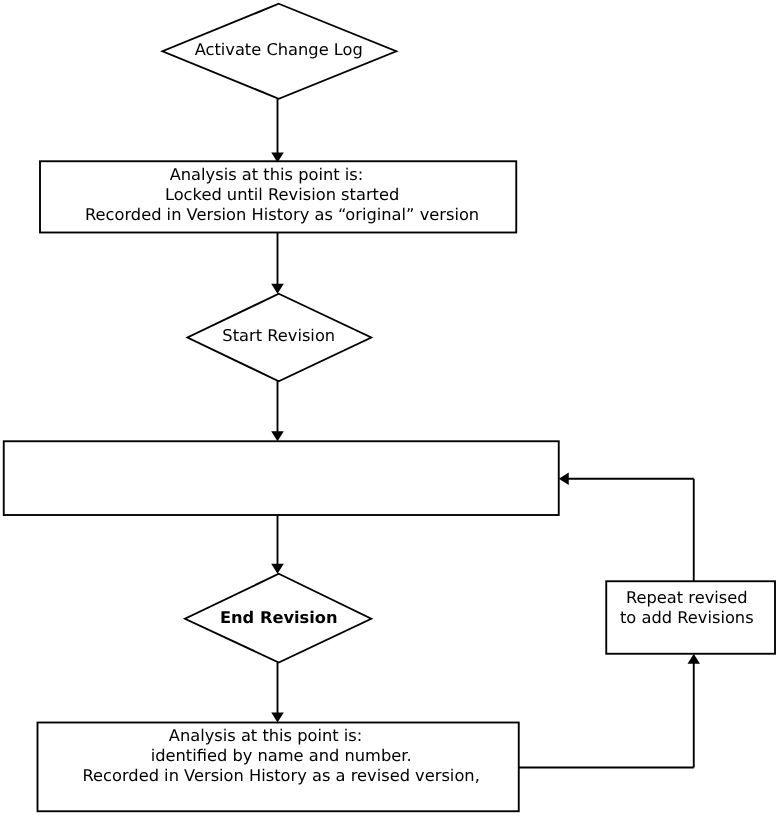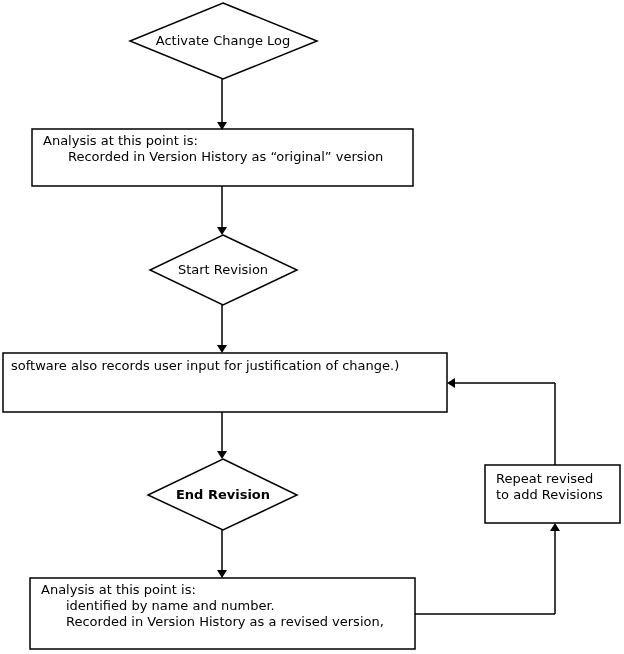--- a/index.html
+++ b/index.html
@@ -16,21 +16,21 @@
   .shape-layer {
     position: absolute;
     left: 0; top: 0;
     width: 624px; height: 654px;
   }
   .txt {
     position: absolute;
     line-height: 16px;
     white-space: nowrap;
   }
-  .txt .line { height: 16px; }
+  .txt .line { height: 16px; text-align: center; }
   .txt .indent { padding-left: 25px; }
   .dlabel {
     position: absolute;
     width: 200px;
     text-align: center;
     white-space: nowrap;
   }
 </style>
 </head>
 <body>
@@ -69,25 +69,25 @@
   </svg>
 
   <div class="dlabel" style="left:123px; top:33px;">Activate Change Log</div>
 
   <div class="dlabel" style="left:123px; top:262px;">Start Revision</div>
 
   <div class="dlabel" style="left:123px; top:487px;font-weight:bold;">End Revision</div>
 
   <div class="txt" style="left:43px; top:133px;">
     <div class="line">Analysis at this point is:</div>
+    <div class="line indent">Locked until Revision started</div>
     <div class="line indent">Recorded in Version History as “original” version</div>
   </div>
 
   <div class="txt" style="left:11px; top:358px;">
-    <div class="line">software also records user input for justification of change.)</div>
   </div>
 
   <div class="txt" style="left:41px; top:582px;">
     <div class="line">Analysis at this point is:</div>
     <div class="line indent">identified by name and number.</div>
     <div class="line indent">Recorded in Version History as a revised version,</div>
   </div>
 
   <div class="txt" style="left:496px; top:471px;">
     <div class="line">Repeat revised</div>

